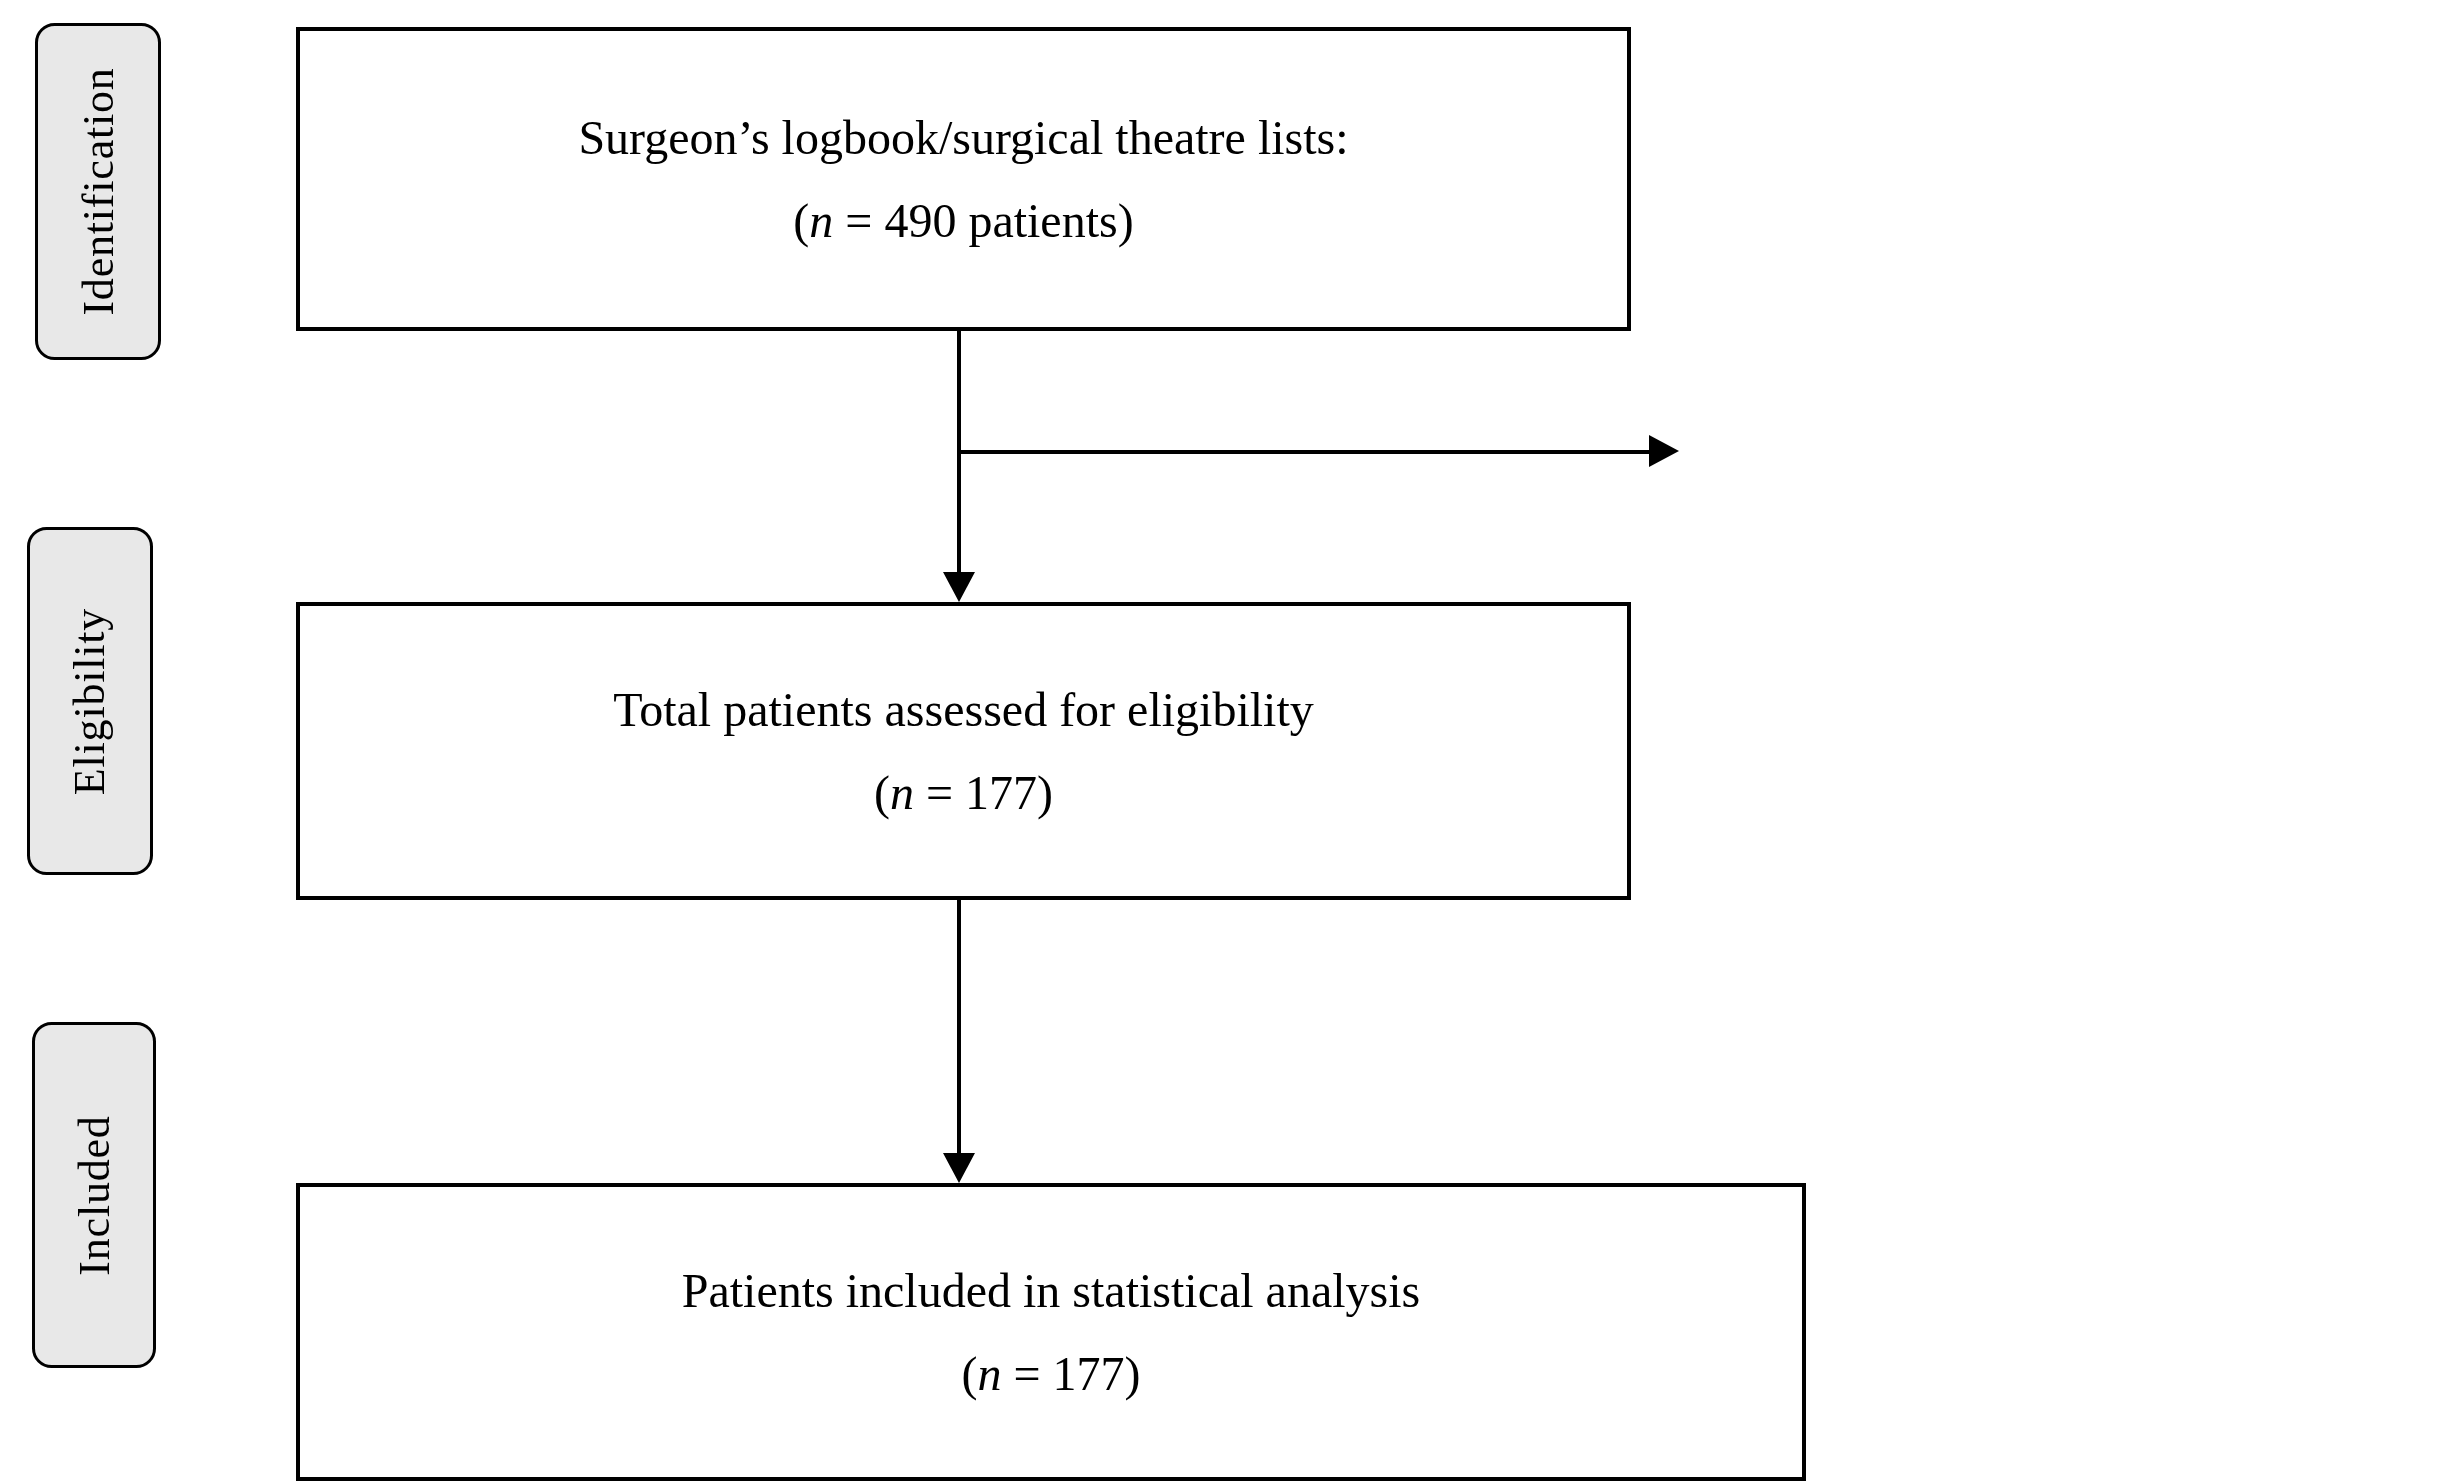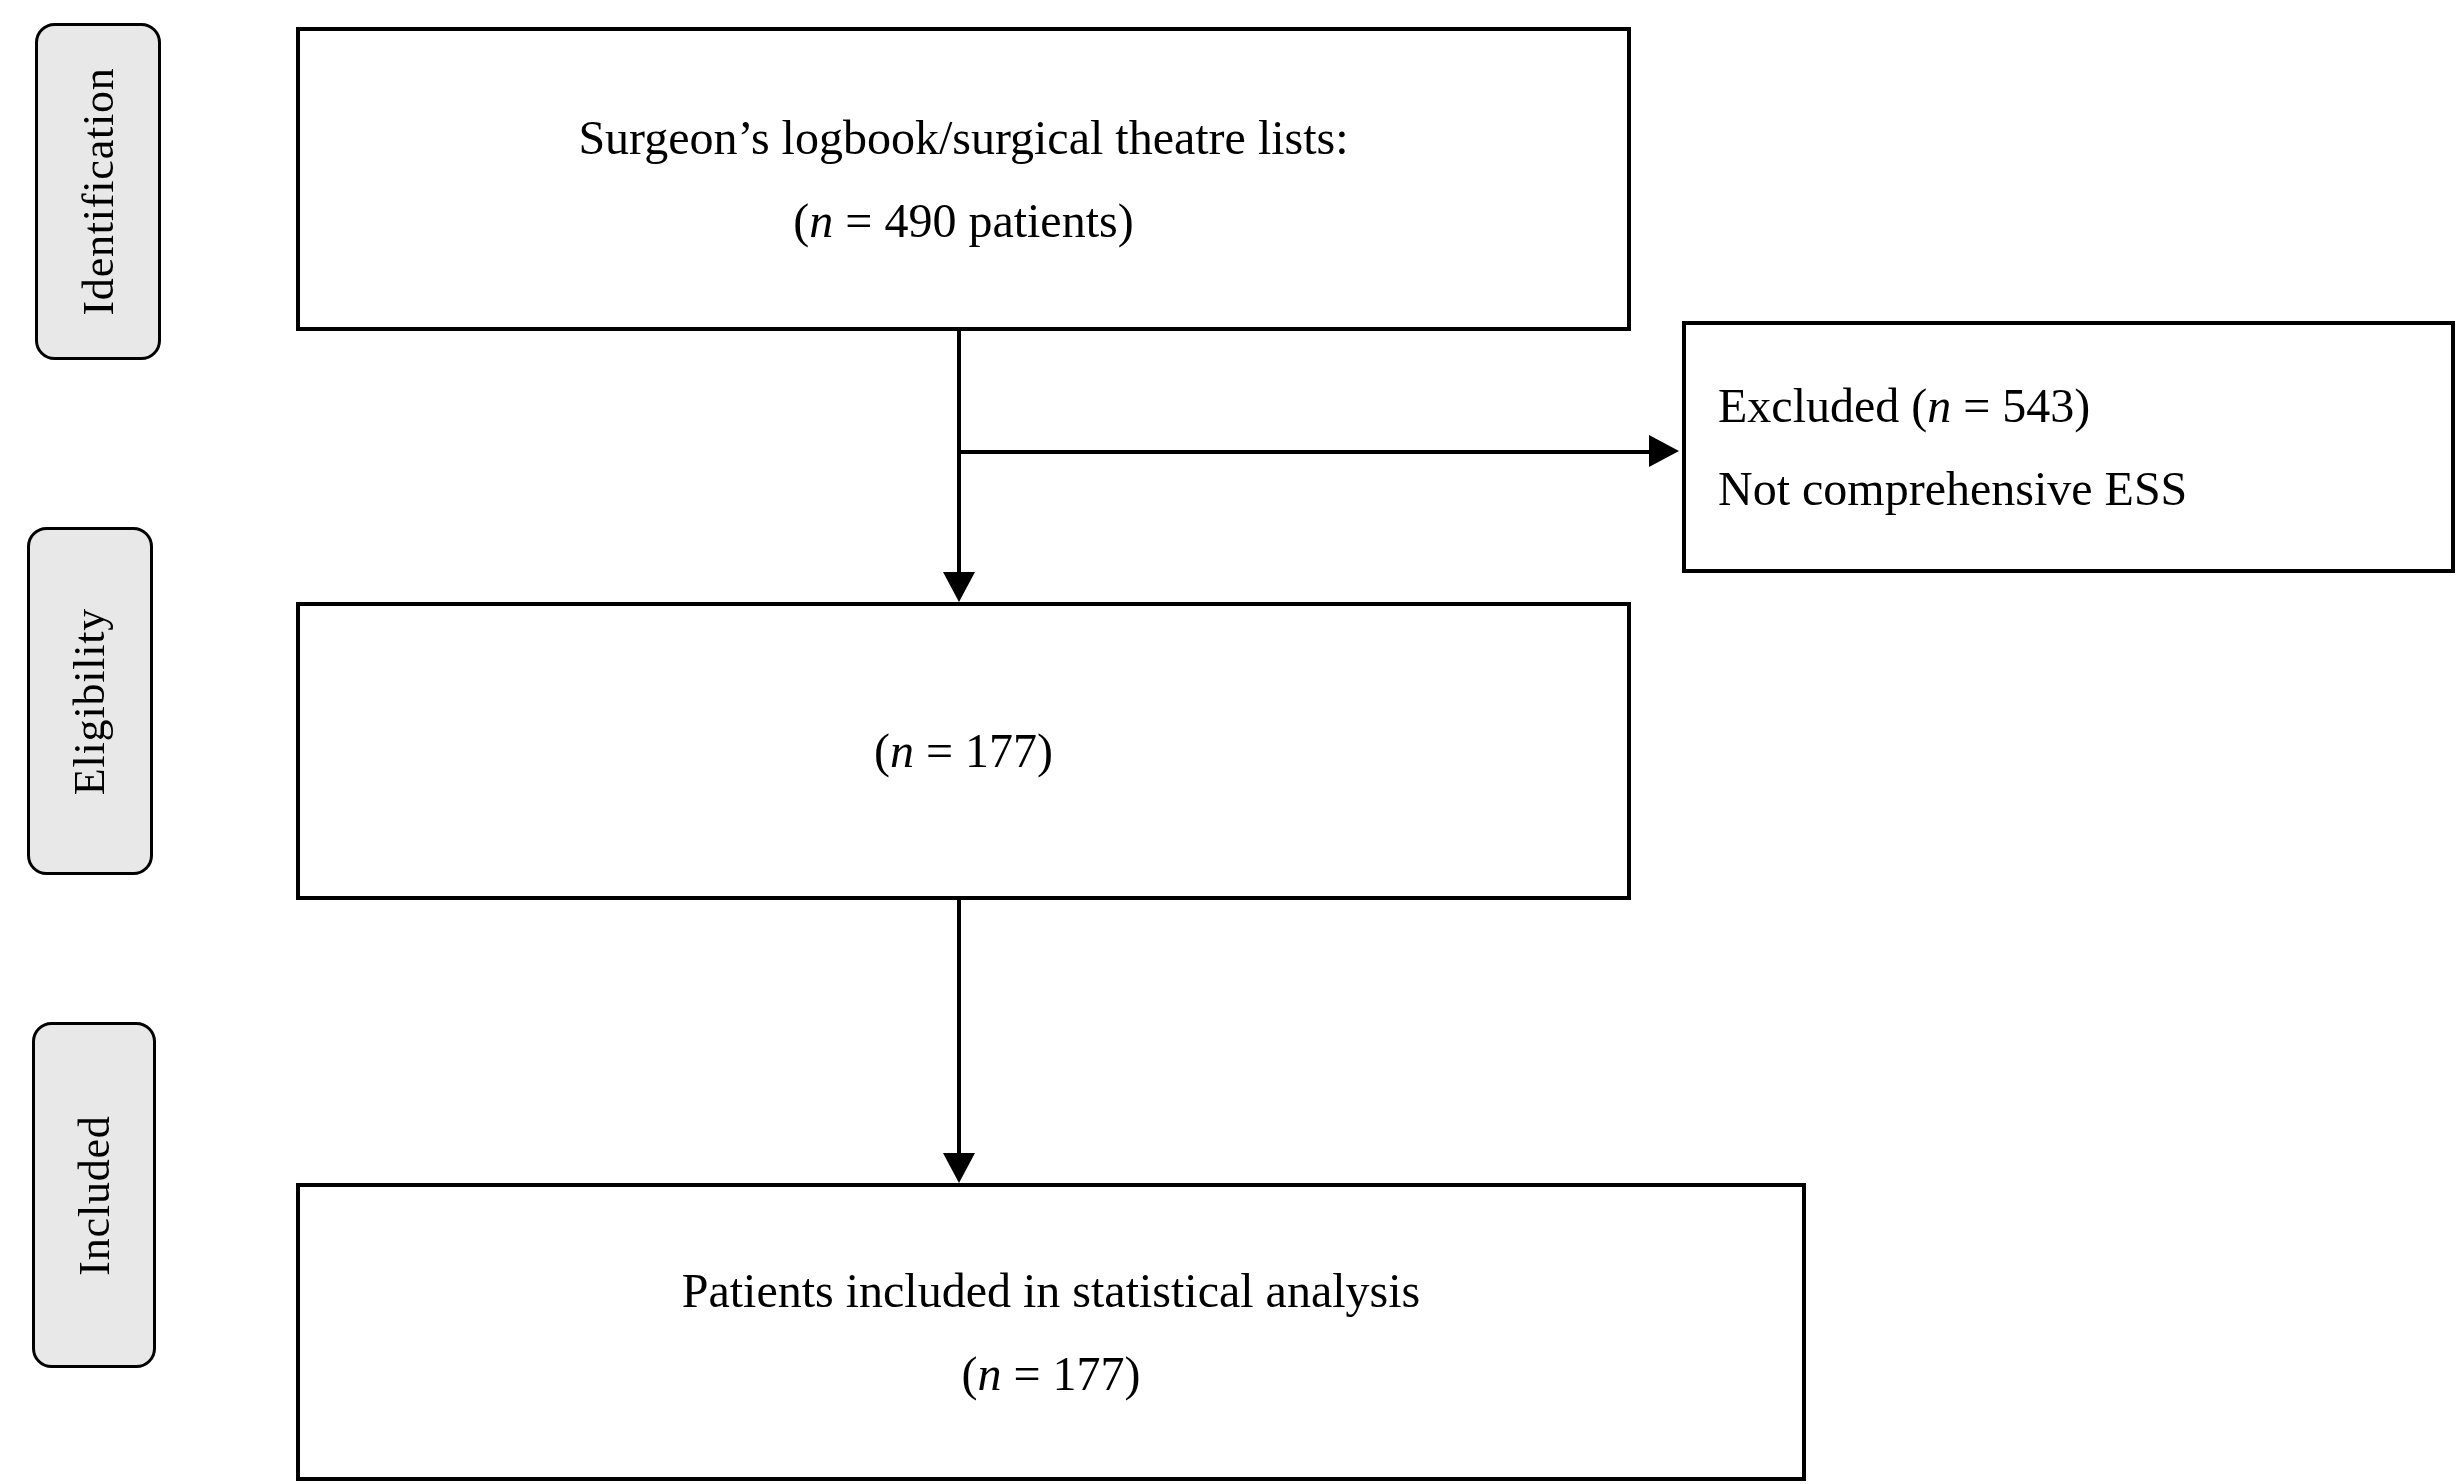--- a/index.html
+++ b/index.html
@@ -92,26 +92,23 @@
   </div>
   <div class="stage stage-included">
     <span class="stage-text">Included</span>
   </div>
 
   <div class="box box-source">
     <div class="box-line">Surgeon’s logbook/surgical theatre lists:</div>
     <div class="box-line"><span>(</span><i class="nvar">n</i><span> = 490 patients)</span></div>
   </div>
 
-  <div class="box box-excluded">
-    <div class="box-line"><span>Excluded (</span><i class="nvar">n</i><span> = 543)</span></div>
-    <div class="box-line">Not comprehensive ESS</div>
-  </div>
 
   <div class="box box-eligibility">
+    <div class="box-line">Total patients assessed for eligibility</div>
     <div class="box-line"><span>(</span><i class="nvar">n</i><span> = 177)</span></div>
   </div>
 
   <div class="box box-included">
     <div class="box-line">Patients included in statistical analysis</div>
     <div class="box-line"><span>(</span><i class="nvar">n</i><span> = 177)</span></div>
   </div>
 
   <div class="vline arrow-source-to-eligibility"></div>
   <div class="arrow-down head-eligibility"></div>

